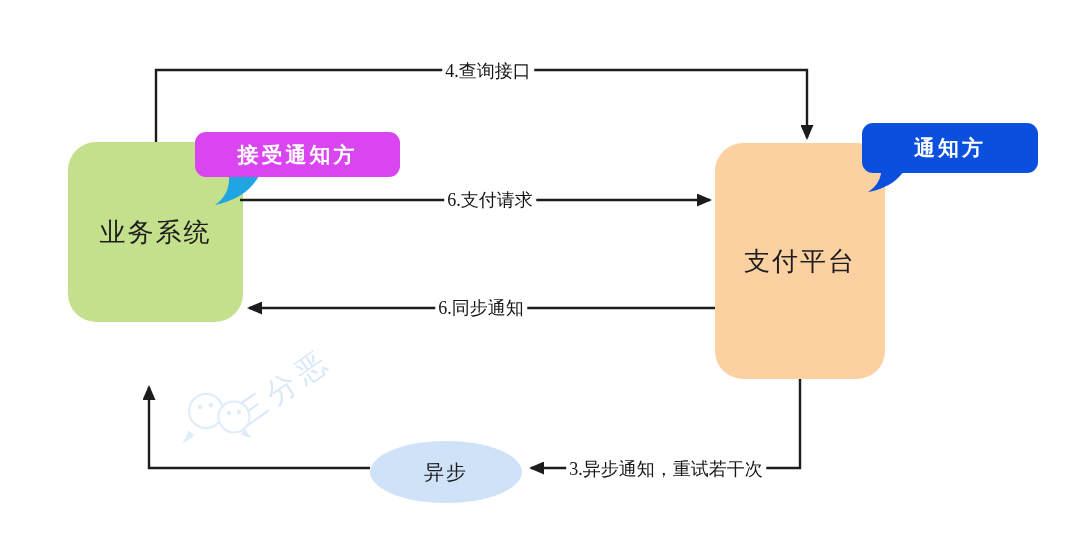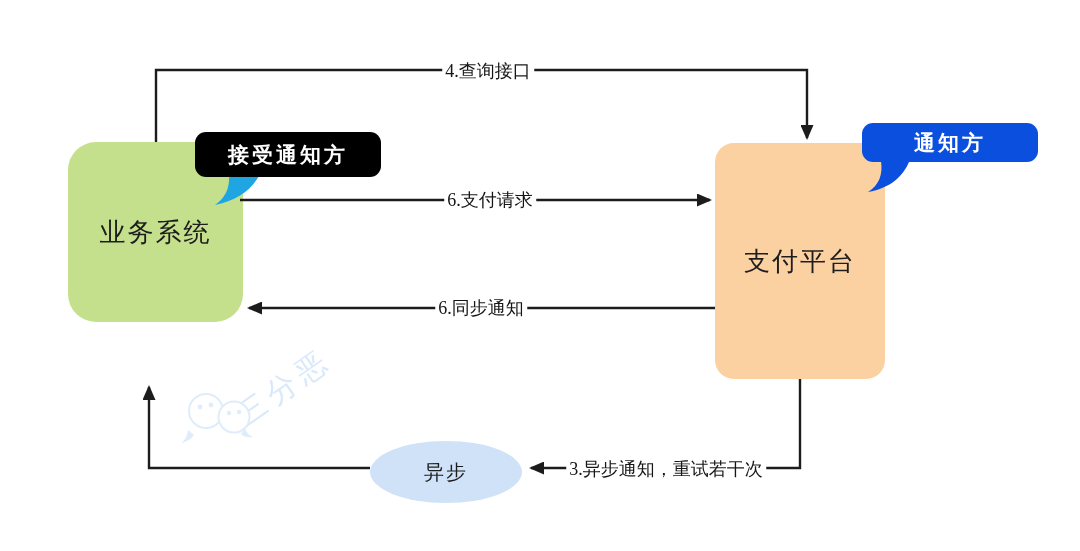--- a/index.html
+++ b/index.html
@@ -17,43 +17,43 @@
     color:#1d1d1d;
     z-index:1;
   }
   #business-node{
     left:68px;top:142px;width:175px;height:180px;
     background:#c5e08c;border-radius:28px;
     font-size:26px;letter-spacing:2px;
   }
   #payment-node{
     left:715px;top:143px;width:170px;height:236px;
-    background:#fcd1a2;border-radius:19px;
+    background:#fcd1a2;border-radius:28px;
     font-size:26px;letter-spacing:2px;
   }
   #async-node{
     left:370px;top:441px;width:152px;height:62px;
     background:#cfe2f8;border-radius:50%;
     font-size:20px;letter-spacing:2px;
     z-index:1;
   }
   .callout{
     position:absolute;
     display:flex;align-items:center;justify-content:center;
     color:#ffffff;font-weight:bold;
     border-radius:11px;
     z-index:3;
     letter-spacing:3px;
   }
   #receiver-callout{
-    left:195px;top:132px;width:186px;height:45px;
-    background:#000000;font-size:21px;
+    left:195px;top:132px;width:205px;height:45px;
+    background:#d946ef;font-size:21px;
   }
   #notifier-callout{
-    left:862px;top:123px;width:176px;height:39px;
+    left:862px;top:123px;width:176px;height:50px;
     background:#0b4fdf;font-size:21px;
   }
   .edge-label{
     position:absolute;
     transform:translate(-50%,-50%);
     background:#ffffff;
     padding:0 3px;
     font-size:18px;color:#151515;
     white-space:nowrap;
     z-index:2;

